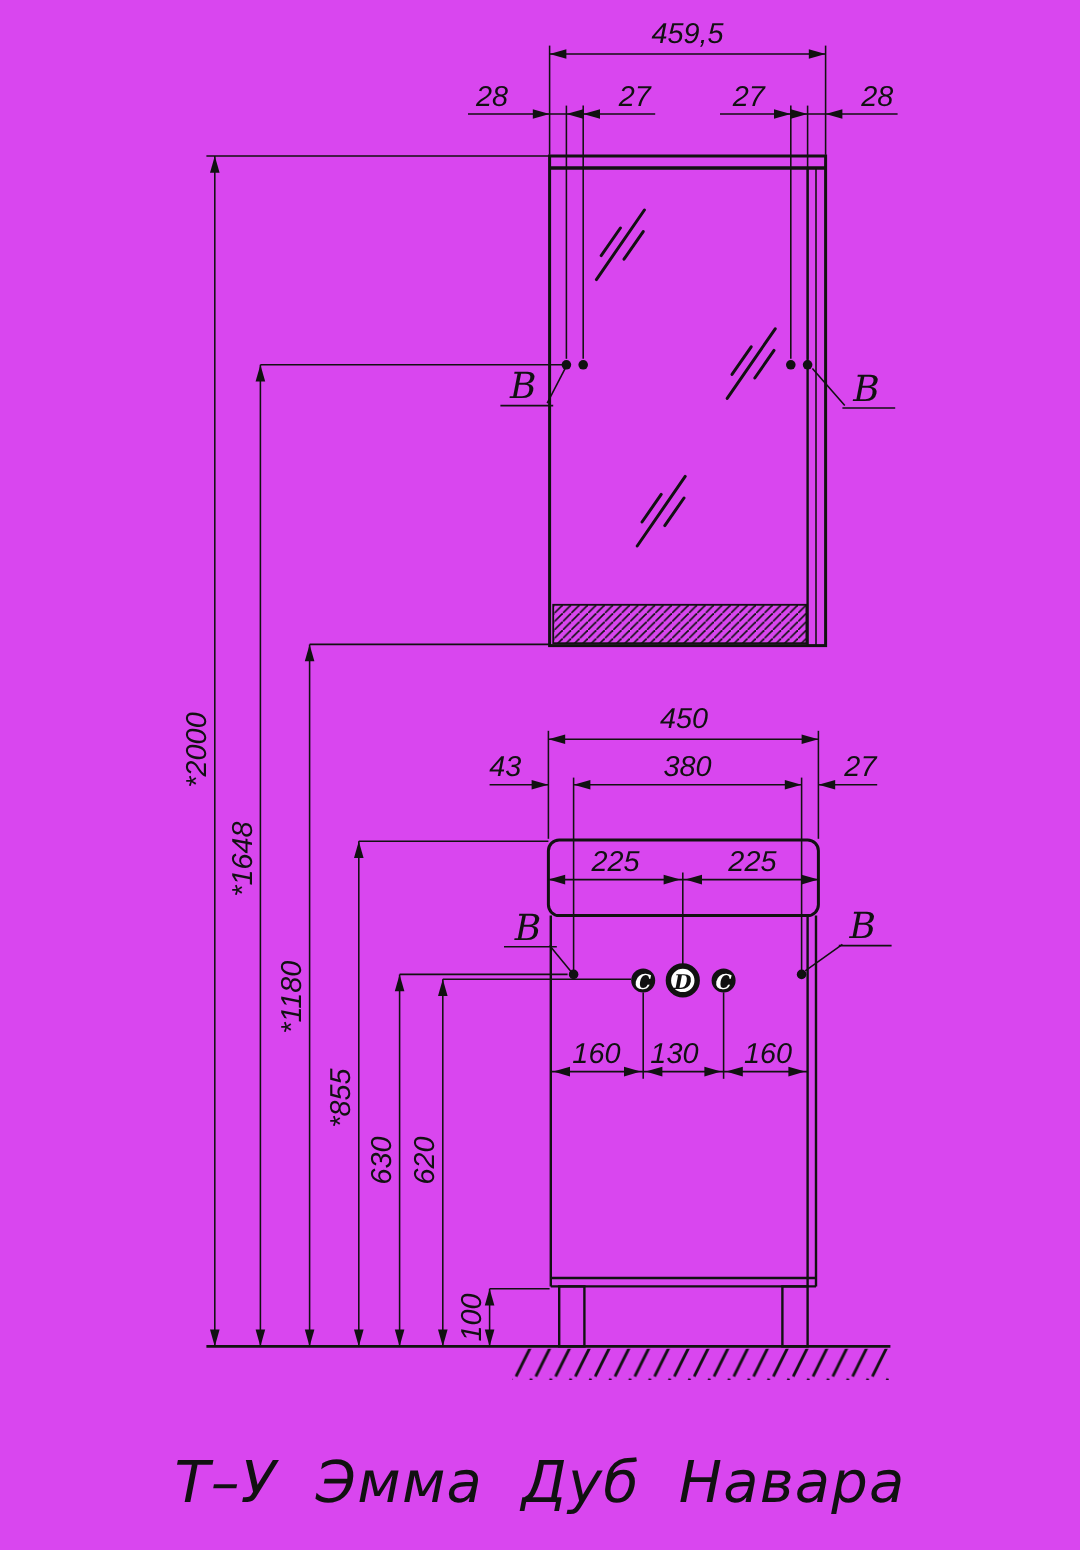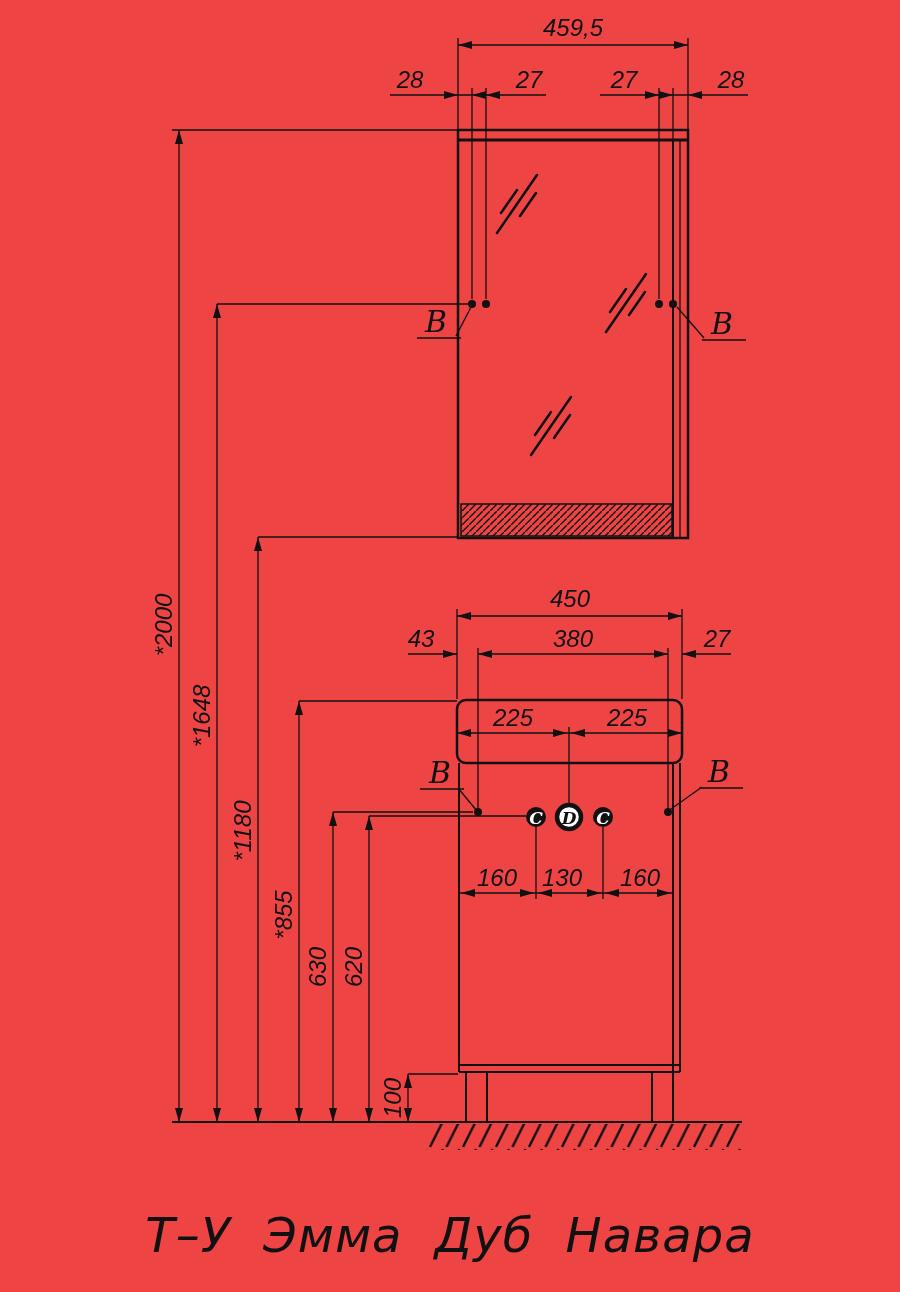--- a/index.html
+++ b/index.html
@@ -1,16 +1,16 @@
 <!DOCTYPE html>
 <html><head>
 <meta charset="utf-8">
 <style>
   html,body{margin:0;padding:0;background:#ffffff;}
-  .page{position:relative;width:900px;height:1292px;background:#ef4444;overflow:hidden;}
+  .page{position:relative;width:900px;height:1292px;background:#d946ef;overflow:hidden;}
   svg{display:block;}
   .ln{stroke:#111111;fill:none;}
   .thin{stroke-width:1.3;}
   .med{stroke-width:2;}
   .thick{stroke-width:2.5;}
   .ar{fill:#111111;stroke:none;}
   .dim{font:italic 24px "Liberation Sans", sans-serif;fill:#111111;}
   .dimv{font:italic 24px "Liberation Sans", sans-serif;fill:#111111;text-anchor:middle;}
   .dimc{text-anchor:middle;}
   .marker{font:italic 30px "DejaVu Serif", serif;fill:#111111;text-anchor:middle;}

